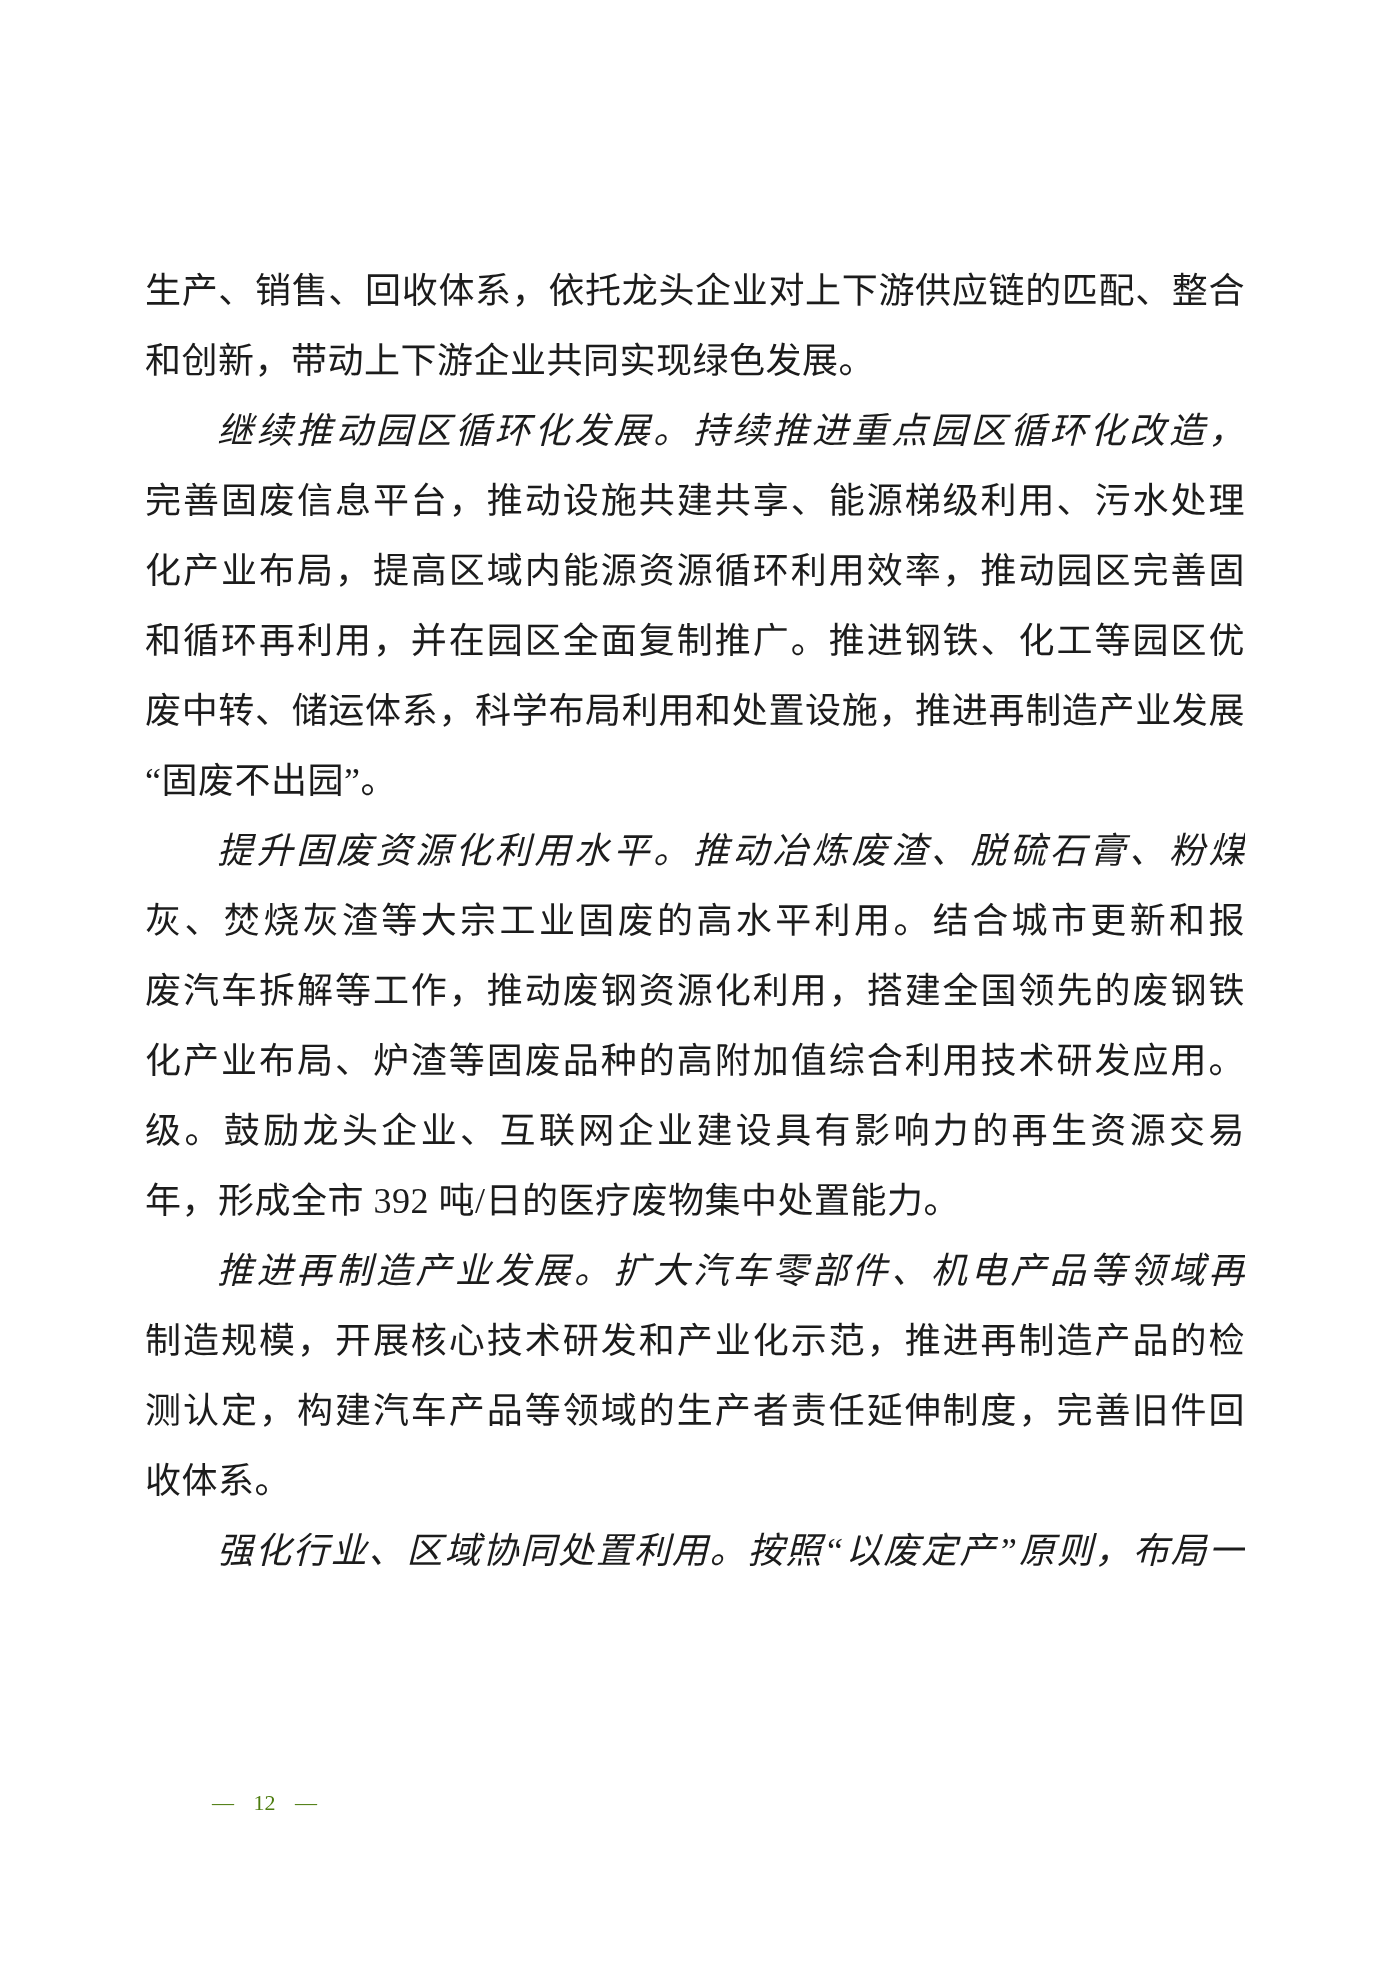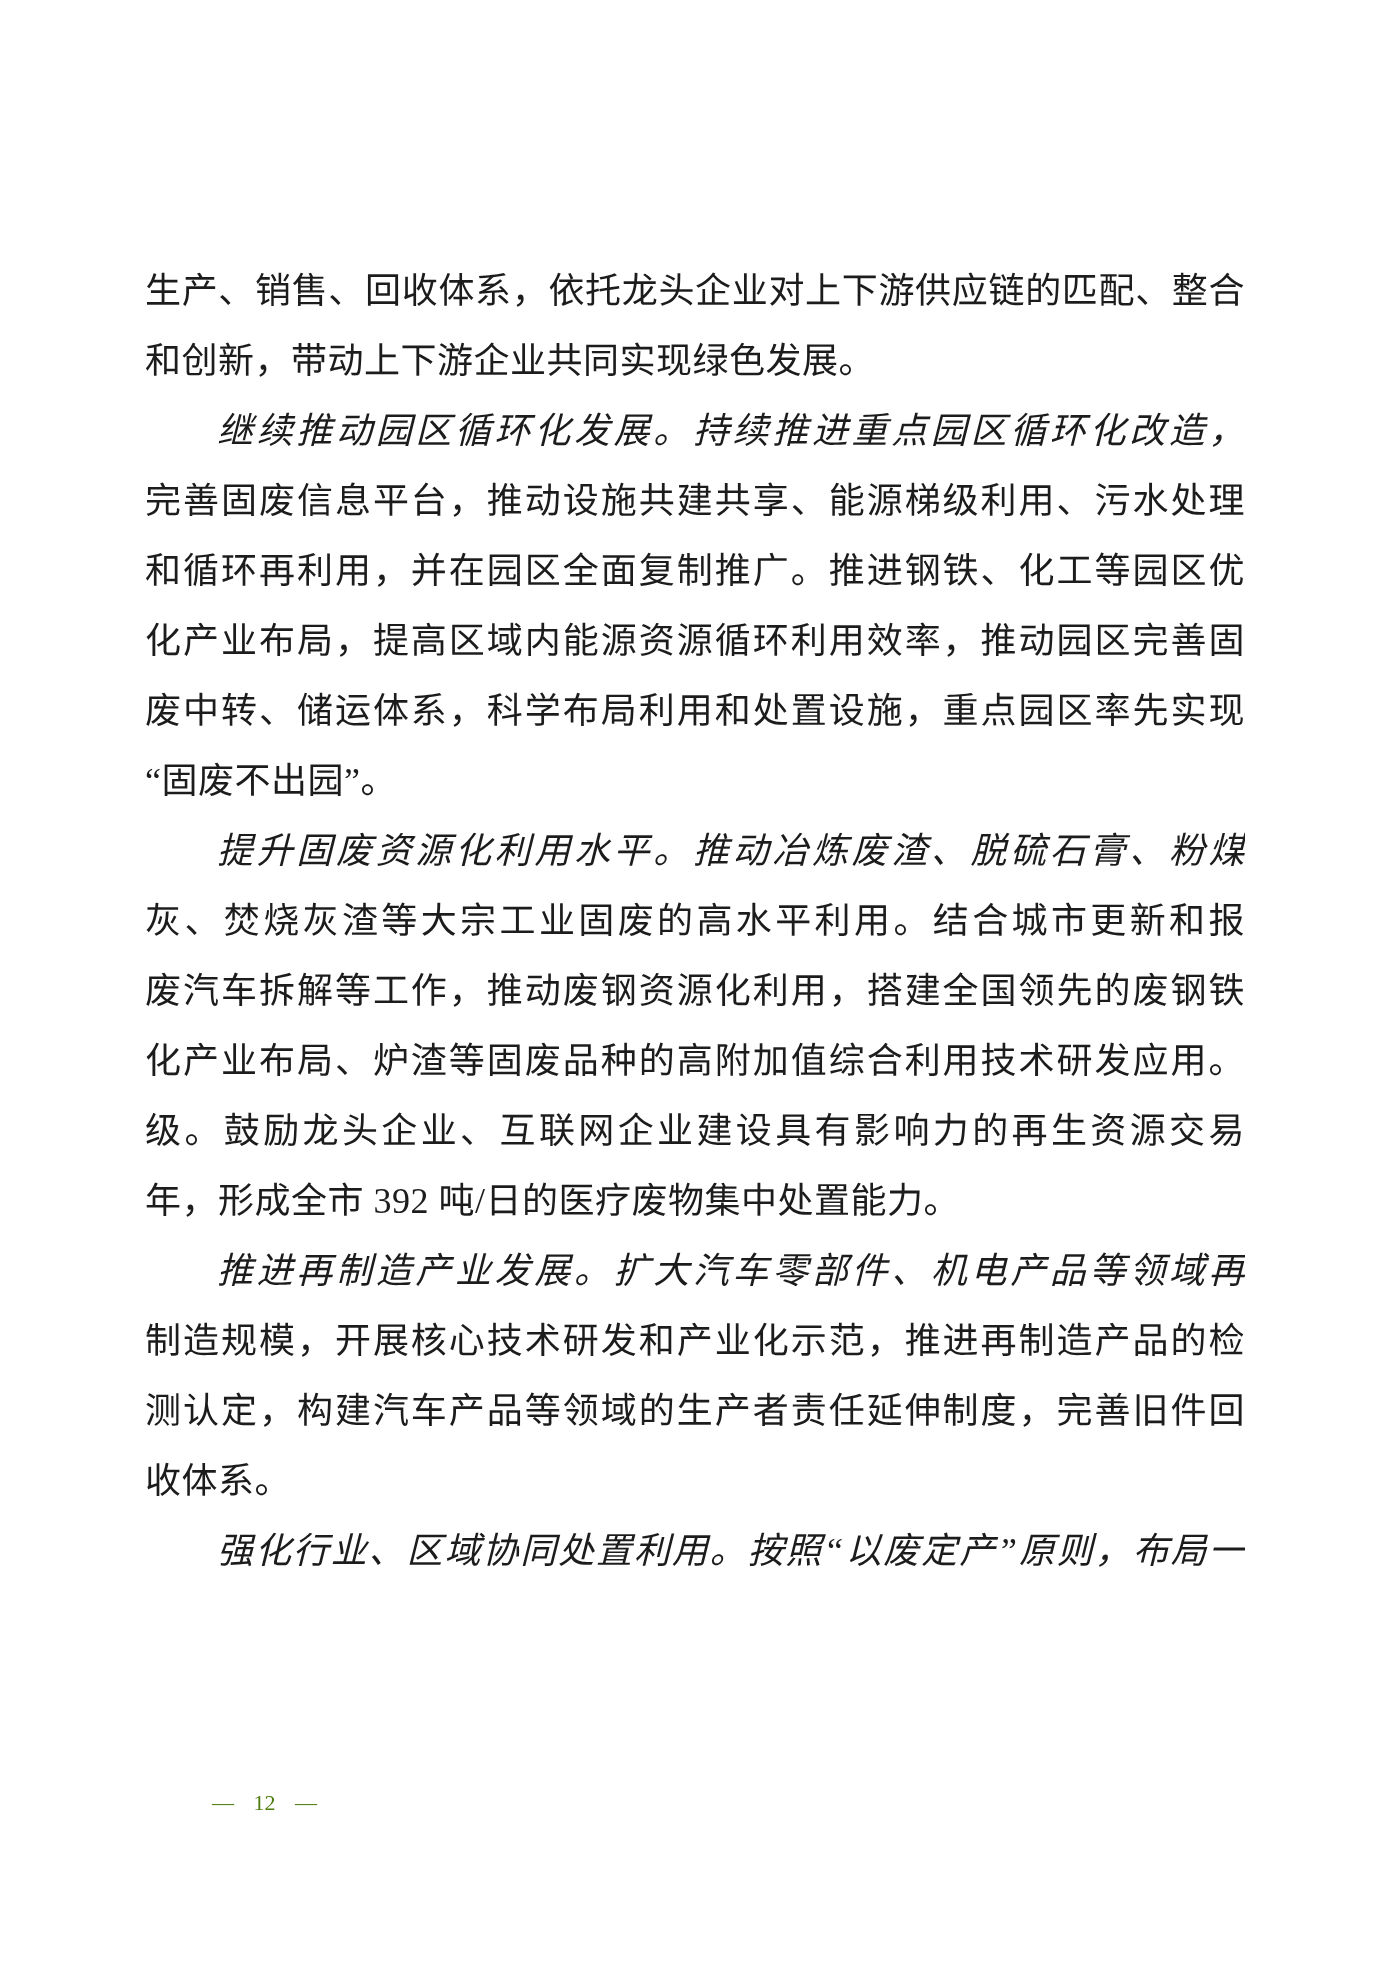--- a/index.html
+++ b/index.html
@@ -60,23 +60,23 @@
 </style>
 </head>
 <body>
 
 <div class="page">
   <div class="content">
     <div class="line">生产、销售、回收体系，依托龙头企业对上下游供应链的匹配、整合</div>
     <div class="line par-end">和创新，带动上下游企业共同实现绿色发展。</div>
     <div class="line indent">继续推动园区循环化发展。持续推进重点园区循环化改造，</div>
     <div class="line">完善固废信息平台，推动设施共建共享、能源梯级利用、污水处理</div>
+    <div class="line">化产业布局，提高区域内能源资源循环利用效率，推动园区完善固</div>
     <div class="line">和循环再利用，并在园区全面复制推广。推进钢铁、化工等园区优</div>
-    <div class="line">化产业布局，提高区域内能源资源循环利用效率，推动园区完善固</div>
-    <div class="line">废中转、储运体系，科学布局利用和处置设施，重点园区率先实现</div>
+    <div class="line">废中转、储运体系，科学布局利用和处置设施，推进再制造产业发展</div>
     <div class="line par-end">“固废不出园”。</div>
     <div class="line indent">提升固废资源化利用水平。推动冶炼废渣、脱硫石膏、粉煤</div>
     <div class="line">灰、焚烧灰渣等大宗工业固废的高水平利用。结合城市更新和报</div>
     <div class="line">废汽车拆解等工作，推动废钢资源化利用，搭建全国领先的废钢铁</div>
     <div class="line">化产业布局、炉渣等固废品种的高附加值综合利用技术研发应用。</div>
     <div class="line">级。鼓励龙头企业、互联网企业建设具有影响力的再生资源交易</div>
     <div class="line par-end">年，形成全市 392 吨/日的医疗废物集中处置能力。</div>
     <div class="line indent">推进再制造产业发展。扩大汽车零部件、机电产品等领域再</div>
     <div class="line">制造规模，开展核心技术研发和产业化示范，推进再制造产品的检</div>
     <div class="line">测认定，构建汽车产品等领域的生产者责任延伸制度，完善旧件回</div>

